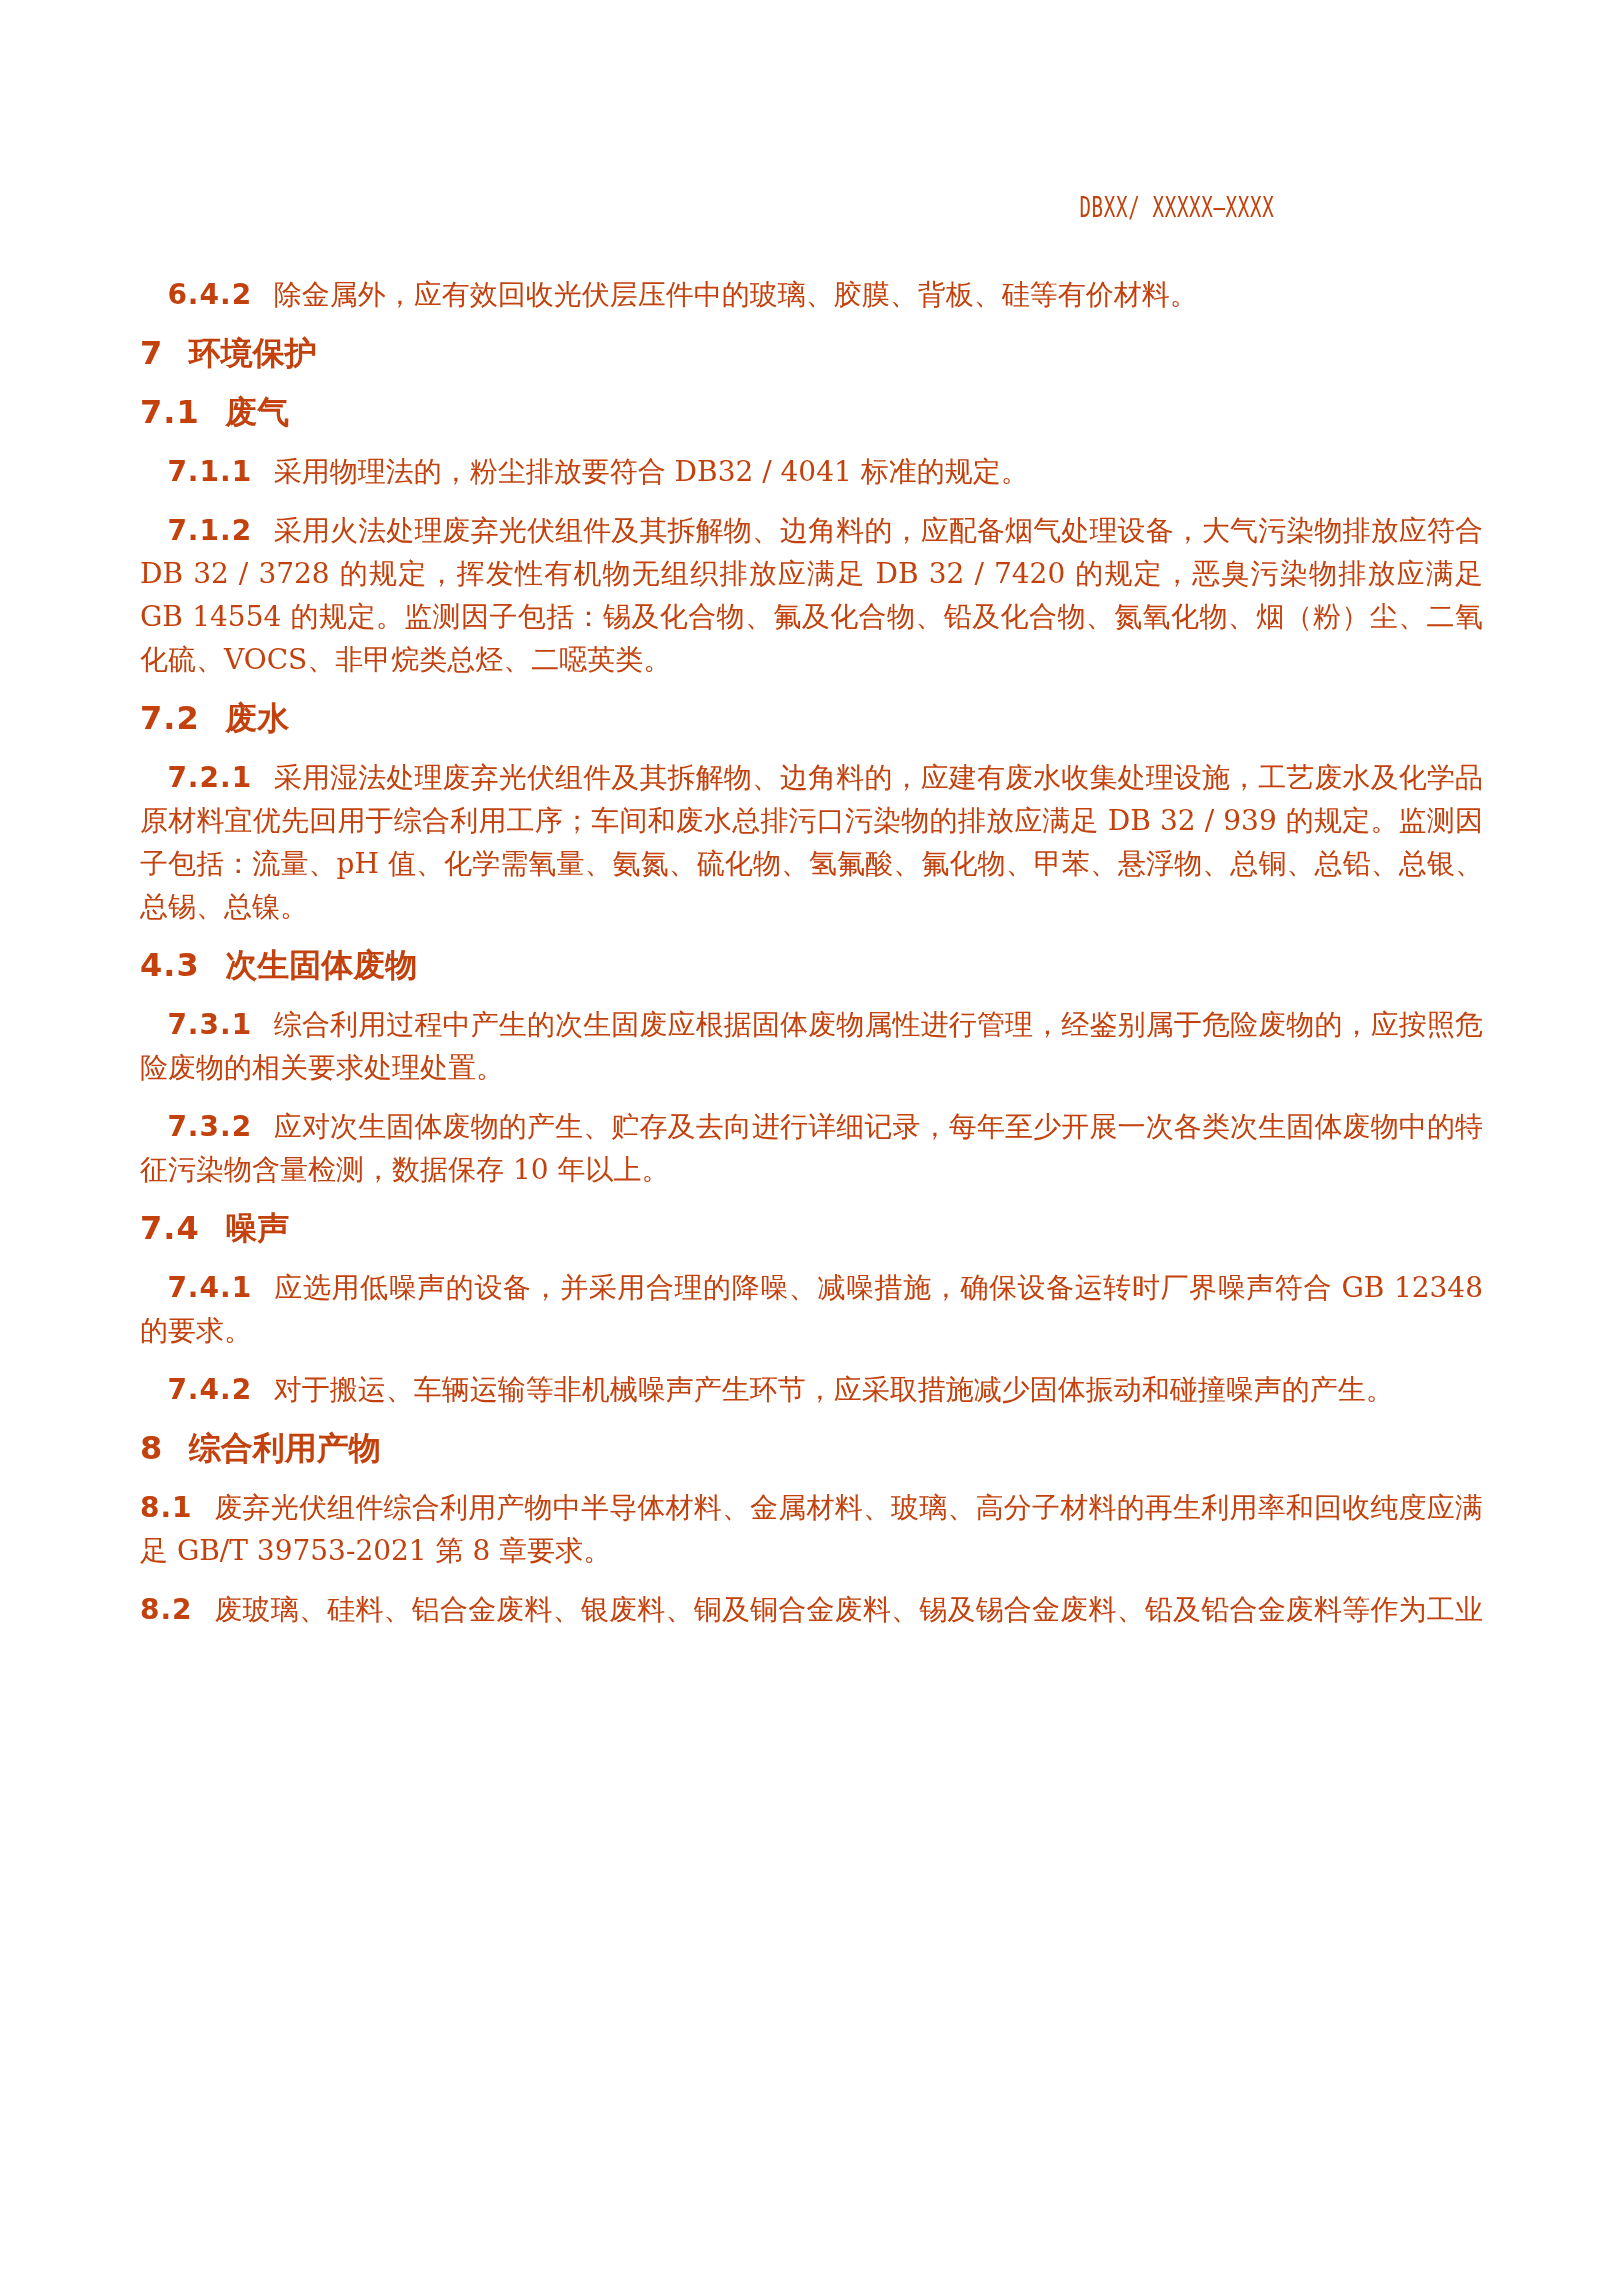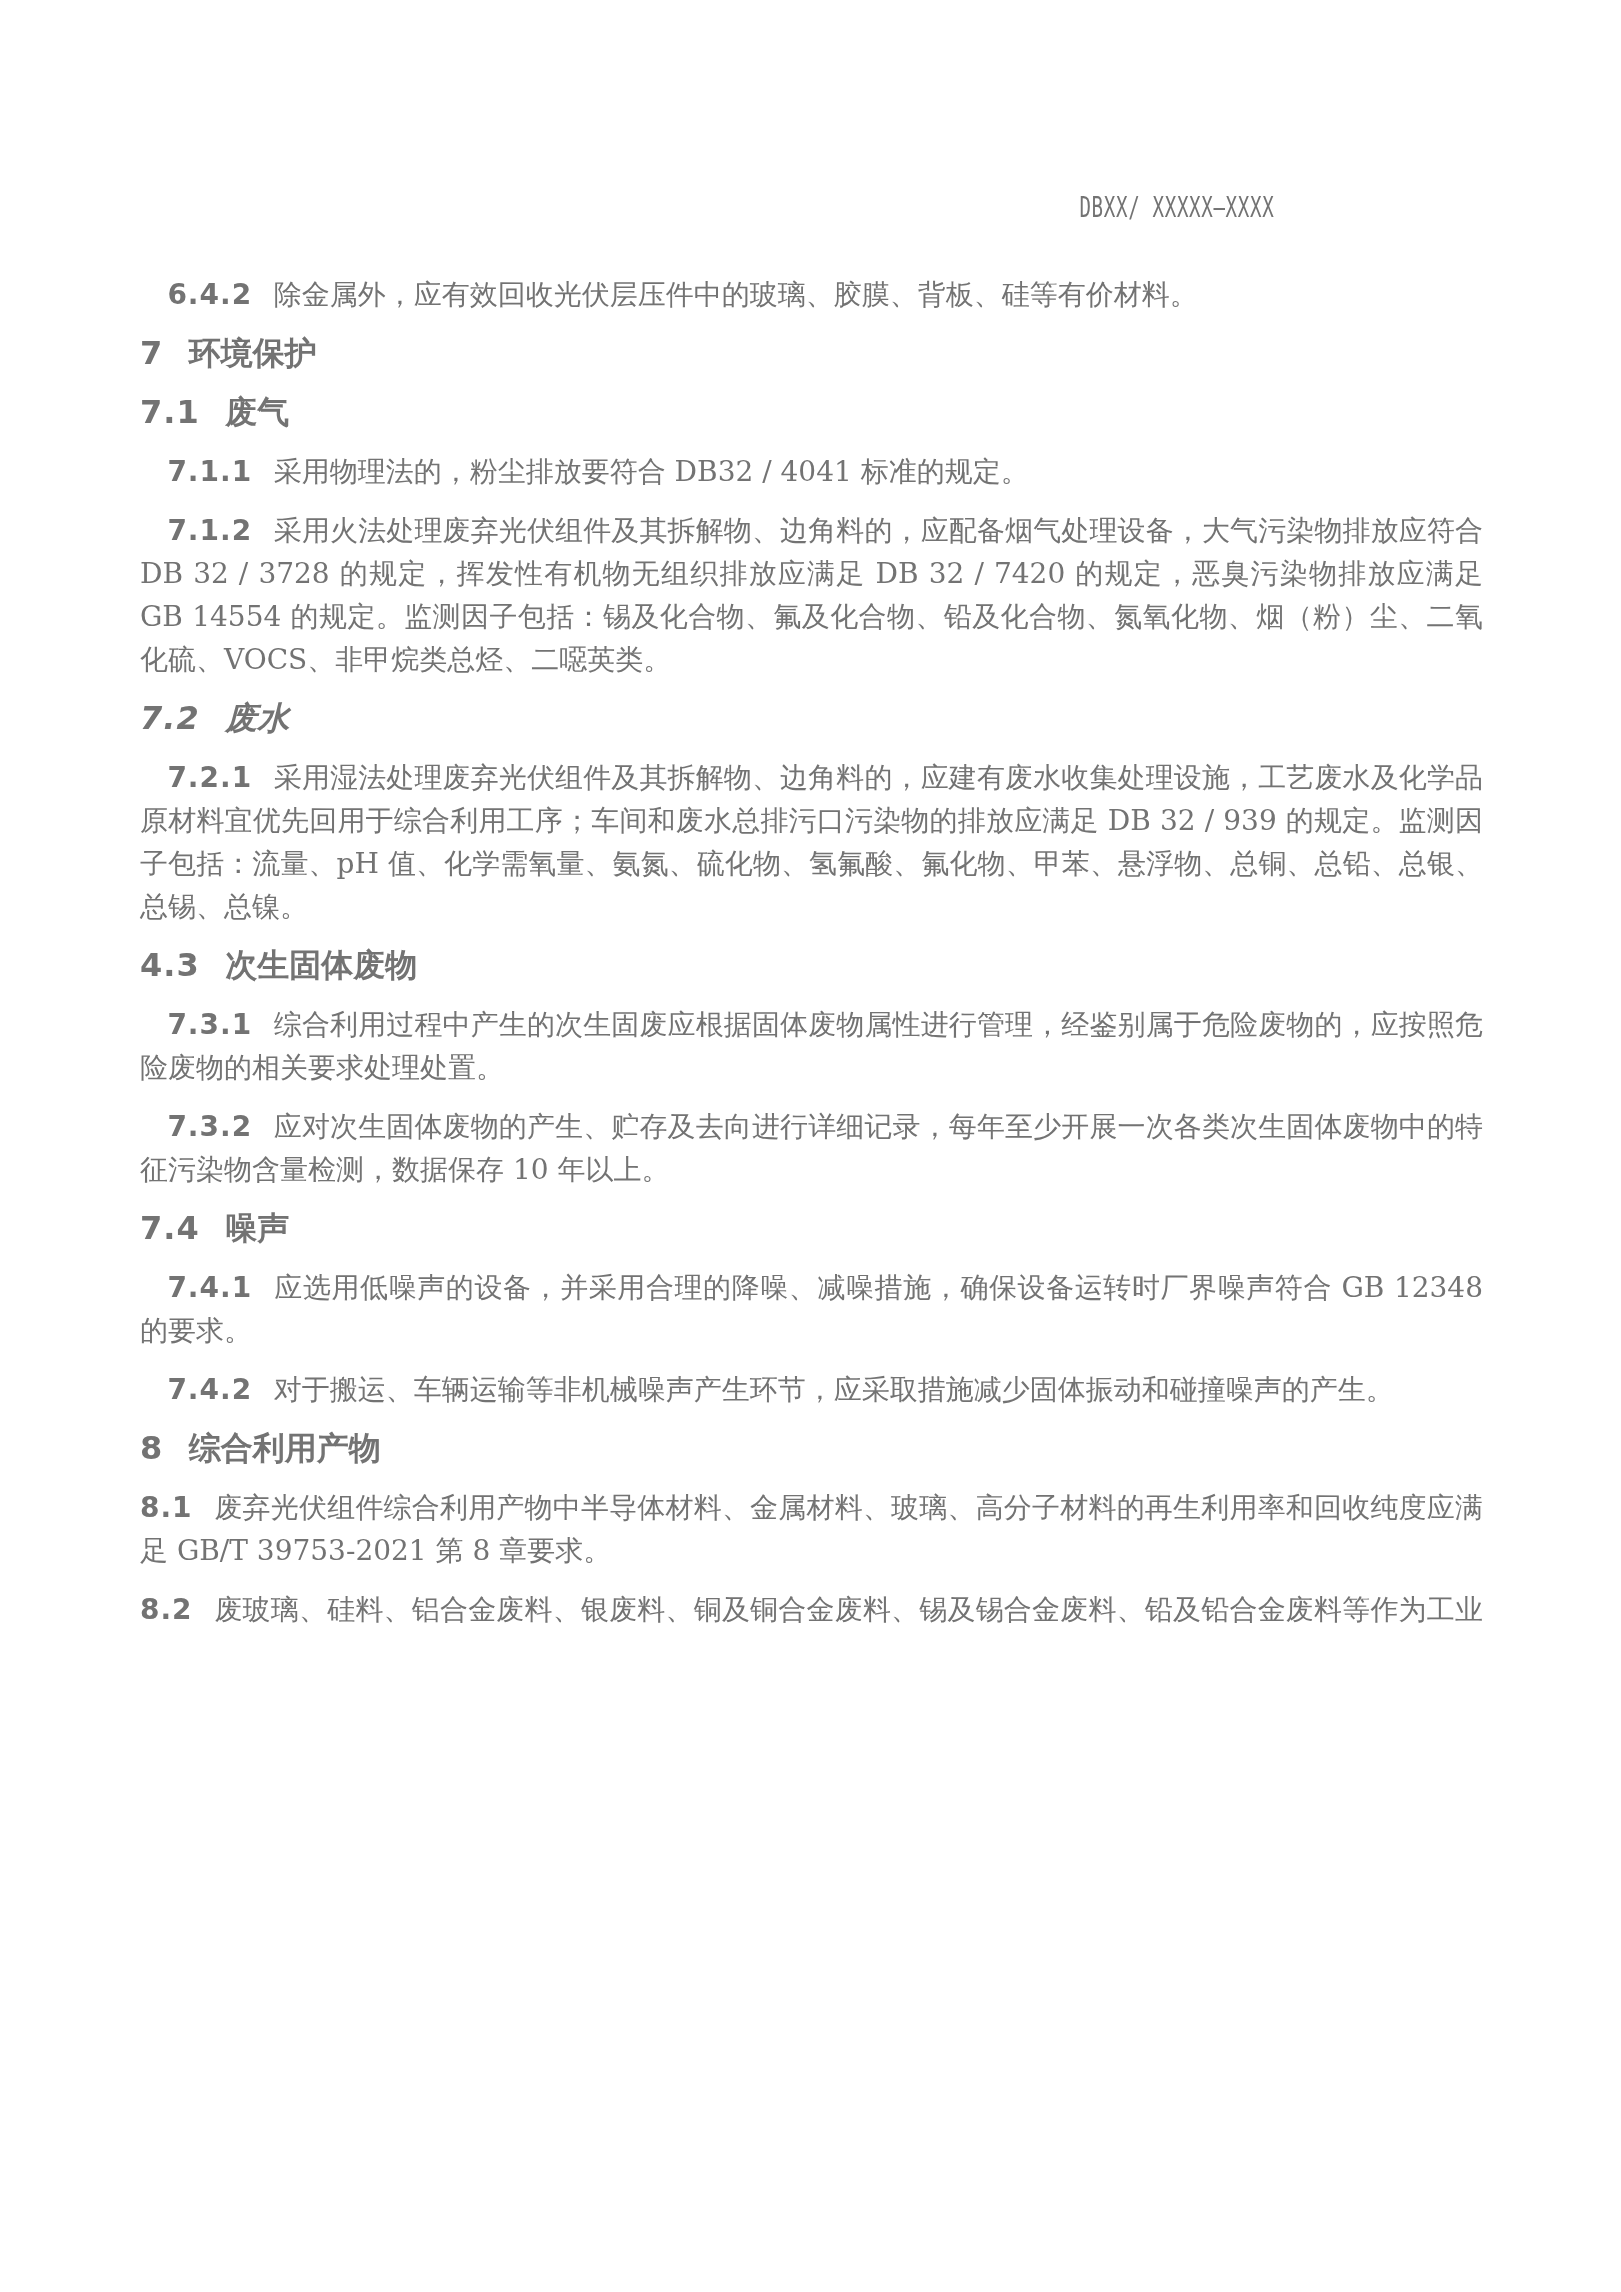--- a/index.html
+++ b/index.html
@@ -1,21 +1,21 @@
 <!DOCTYPE html>
 <html><head>
 <meta charset="utf-8">
 <style>
   html,body{margin:0;padding:0;background:#ffffff;}
   .page{
     position:relative;
     width:1621px;
     height:1634px;
     background:#ffffff;
-    color:#737373;
+    color:#c2410c;
     font-family:"DejaVu Serif","Liberation Serif",serif;
     font-size:28px;
     line-height:43px;
     overflow:hidden;
   }
   .header-row{
     position:absolute;
     top:186px;
     left:0;
     width:1274px;
@@ -53,21 +53,21 @@
     font-weight:bold;
     font-size:32px;
     line-height:43px;
   }
   .hd .num{margin-right:25.5px;}
   .m-h2-7{margin-top:46px;}
   .m-h3-7-1{margin-top:47px;}
   .m-7-1-1{margin-top:15.7px;}
   .m-7-1-2{margin-top:22.5px;}
   .m-7-1-3{margin-top:16.7px;}
-  .m-h3-7-2{margin-top:22.5px;font-style:italic;}
+  .m-h3-7-2{margin-top:22.5px;}
   .m-7-2-1{margin-top:20.6px;}
   .m-h3-7-3{margin-top:21.6px;}
   .m-7-3-1{margin-top:18.6px;}
   .m-7-3-2{margin-top:21.6px;}
   .m-h3-7-4{margin-top:21.6px;}
   .m-7-4-1{margin-top:19.6px;}
   .m-7-4-2{margin-top:19.6px;}
   .m-h2-8{margin-top:40px;}
   .m-8-1{margin-top:43px;}
   .m-8-2{margin-top:18.6px;}

